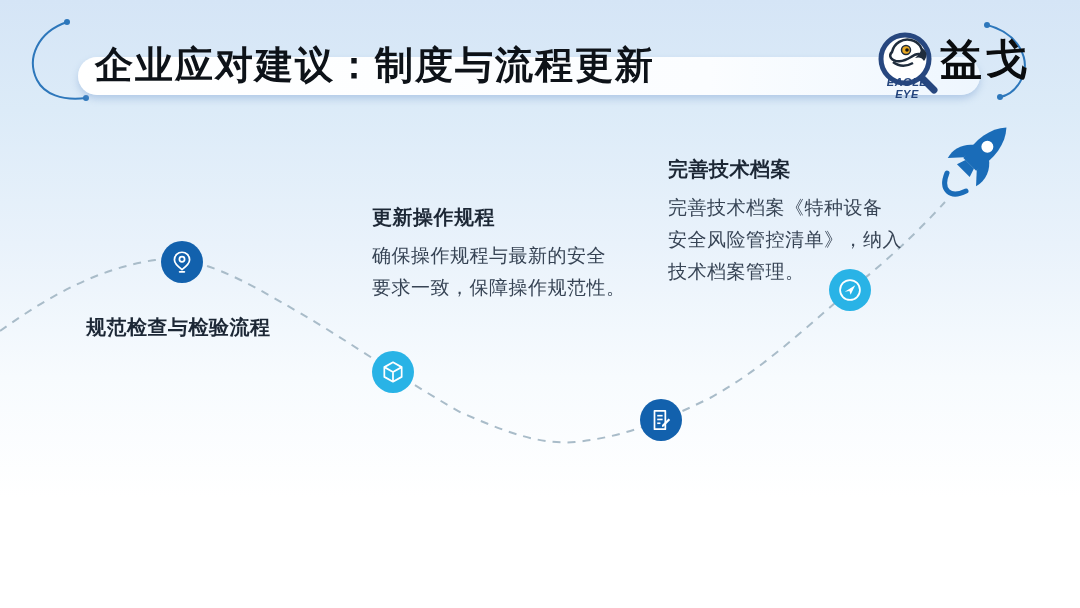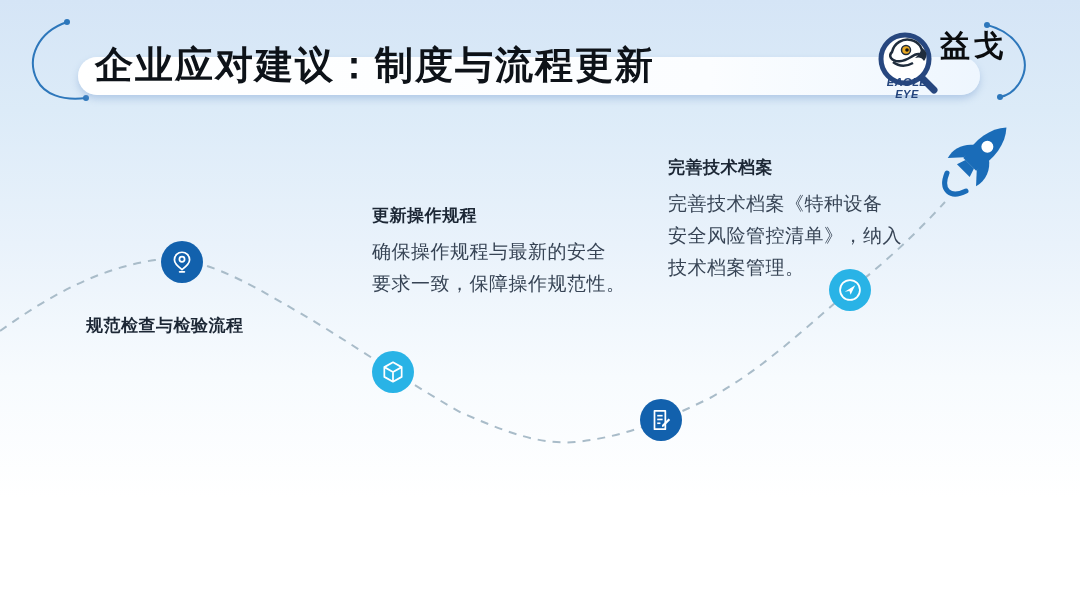--- a/index.html
+++ b/index.html
@@ -23,35 +23,35 @@
     position:absolute;left:95px;top:40px;margin:0;z-index:3;
     font-size:38px;font-weight:900;color:#0d1218;letter-spacing:2px;
   }
   .logo{position:absolute;left:872px;top:26px;width:190px;height:80px;z-index:3;}
   .logo-glyph{position:absolute;left:0;top:0;}
   .logo-tagline{
     position:absolute;left:2px;top:50px;width:66px;text-align:center;
     font-size:11px;font-weight:bold;font-style:italic;color:#24457d;letter-spacing:0.5px;
   }
   .logo-brand{
-    position:absolute;left:68px;top:0;
-    font-size:30px;font-weight:900;color:#0a0c0e;letter-spacing:4px;
+    position:absolute;left:68px;top:6px;
+    font-size:42px;font-weight:900;color:#0a0c0e;letter-spacing:4px;
   }
   .marker{
     position:absolute;width:42px;height:42px;border-radius:50%;z-index:3;
     display:flex;align-items:center;justify-content:center;
   }
   .marker.dark{background:#1261ad;}
   .marker.cyan{background:#29b3e6;}
   .m1{left:161px;top:241px;}
   .m2{left:372px;top:351px;}
   .m3{left:640px;top:399px;}
   .m4{left:829px;top:269px;}
   .step{position:absolute;z-index:3;}
-  .step h3{margin:0 0 9px 0;font-size:17px;font-weight:bold;color:#1c2735;letter-spacing:0.5px;}
+  .step h3{margin:0 0 9px 0;font-size:20px;font-weight:bold;color:#1c2735;letter-spacing:0.5px;}
   .step p{margin:0;font-size:19px;line-height:32px;color:#374455;white-space:pre-line;letter-spacing:0.5px;}
   .s1{left:86px;top:314px;width:300px;}
   .s2{left:372px;top:204px;width:300px;}
   .s3{left:578px;top:456px;width:310px;}
   .s4{left:668px;top:156px;width:280px;}
 </style>
 </head>
 <body>
 
 <div class="slide">

